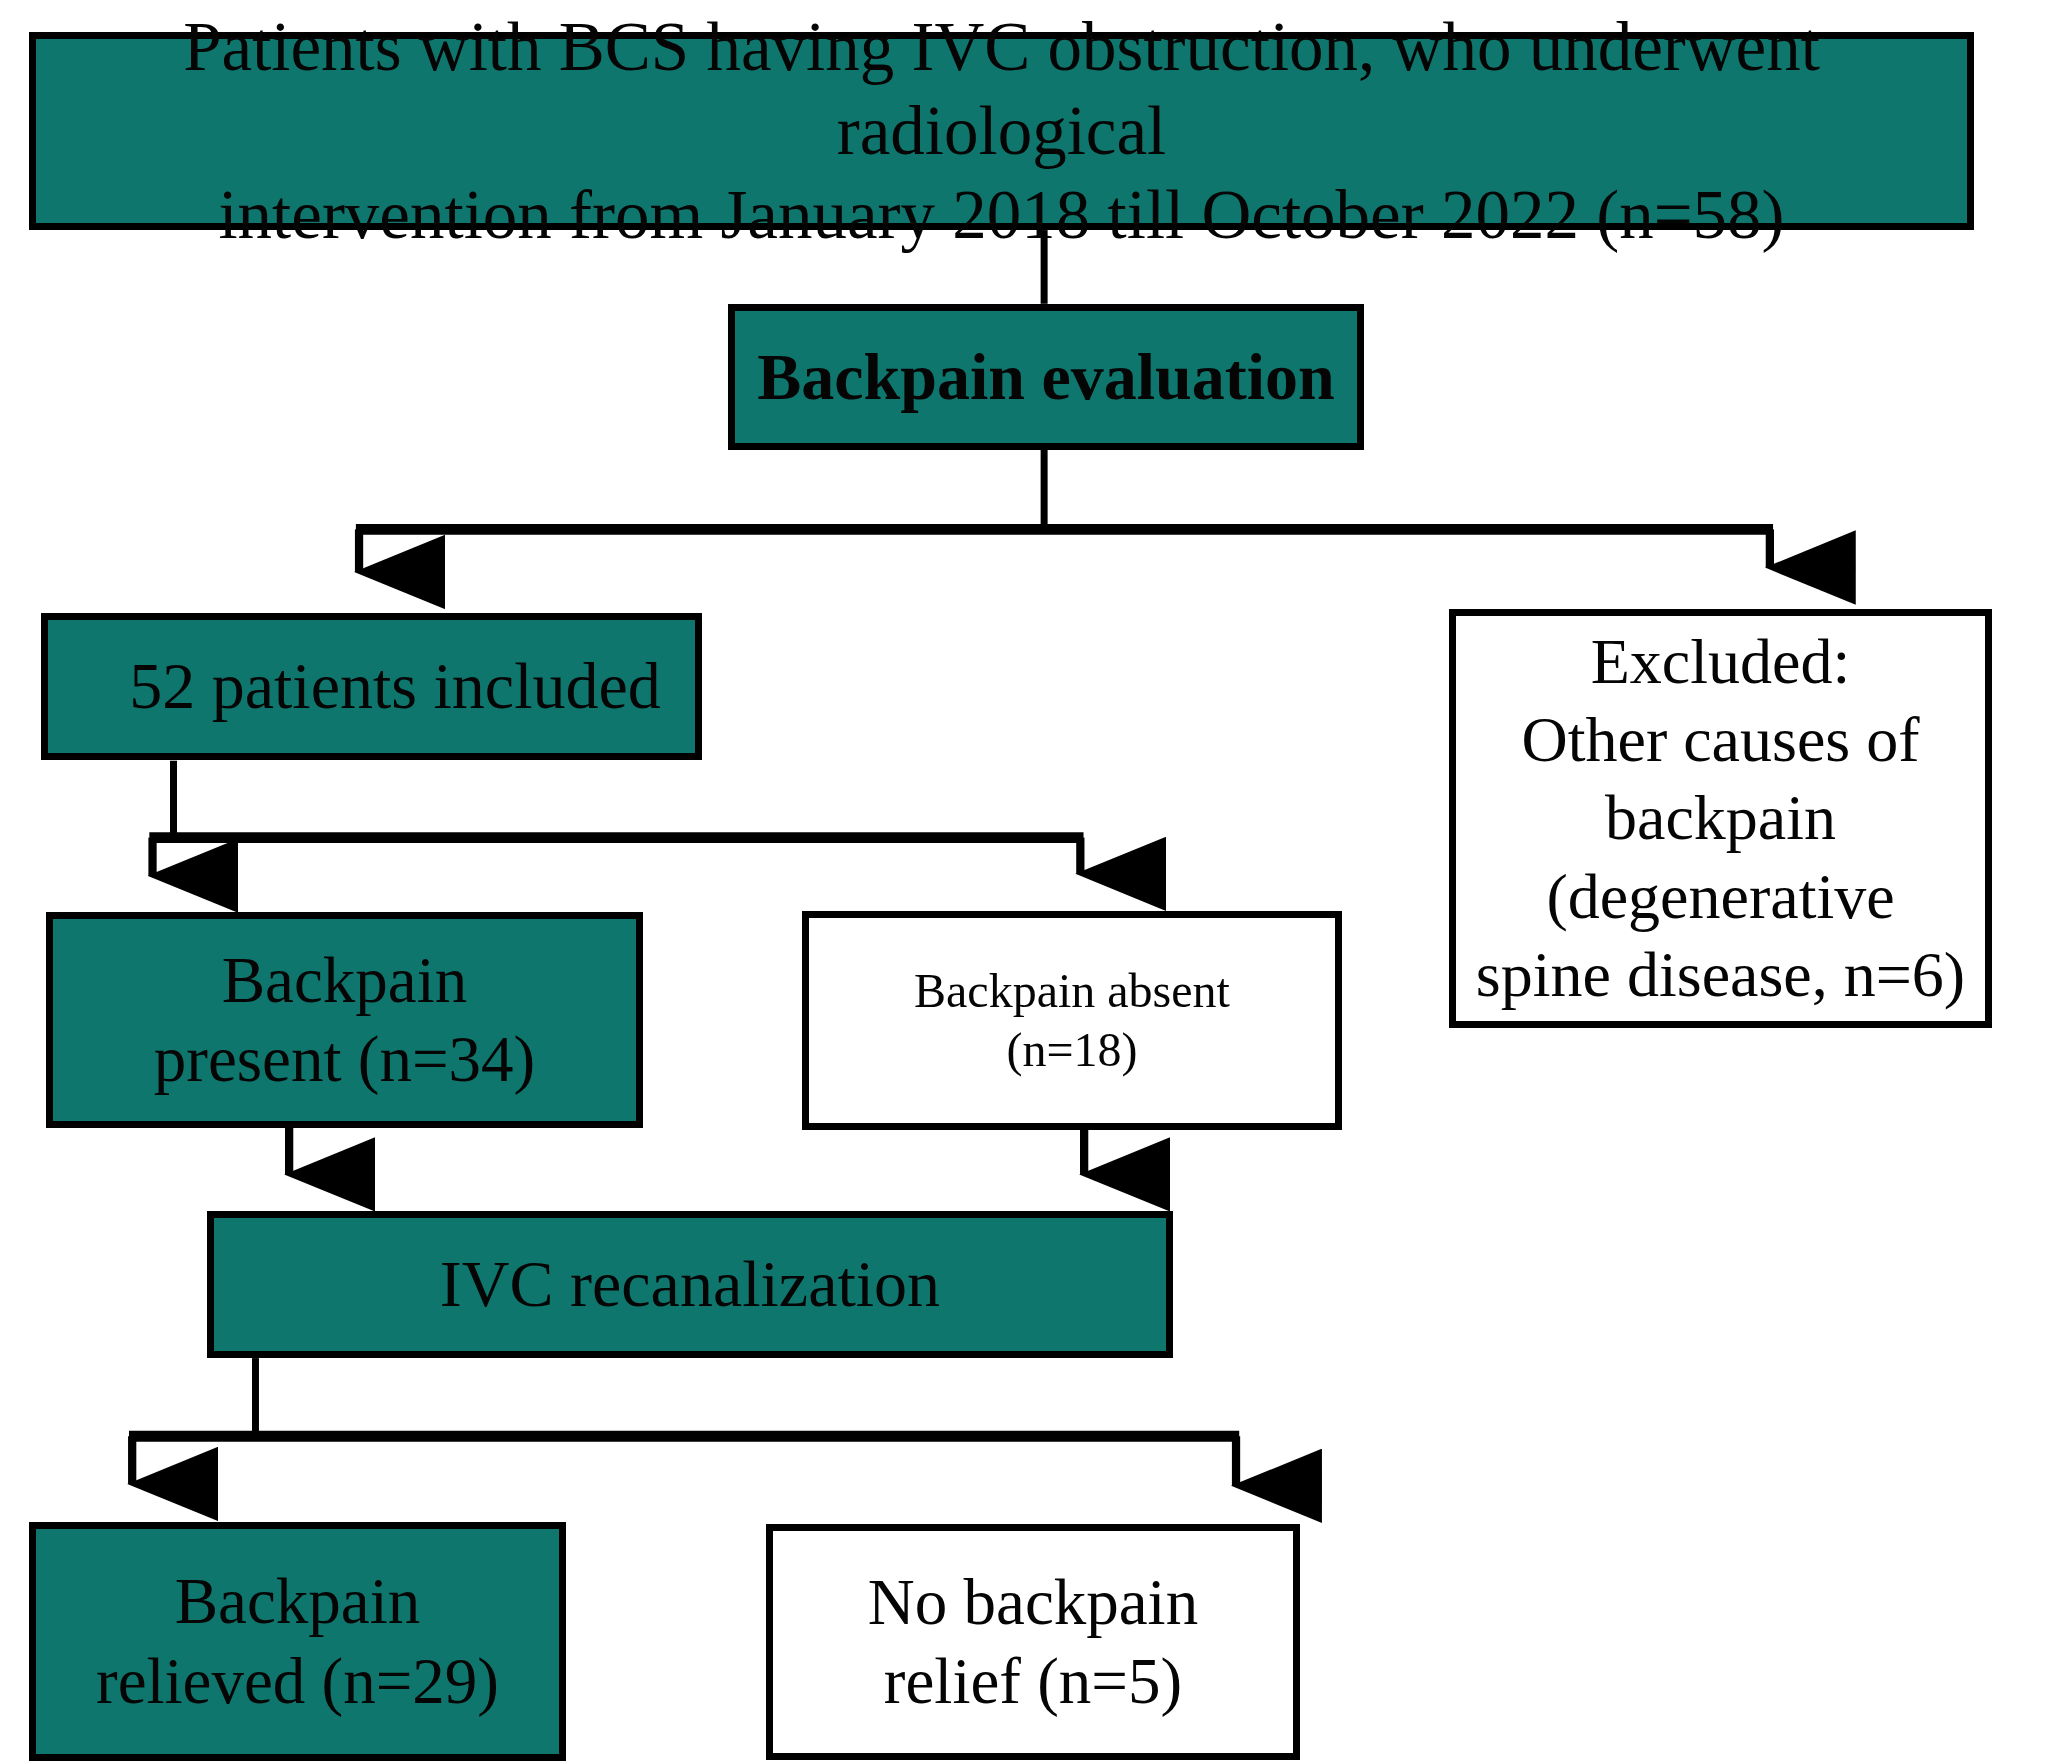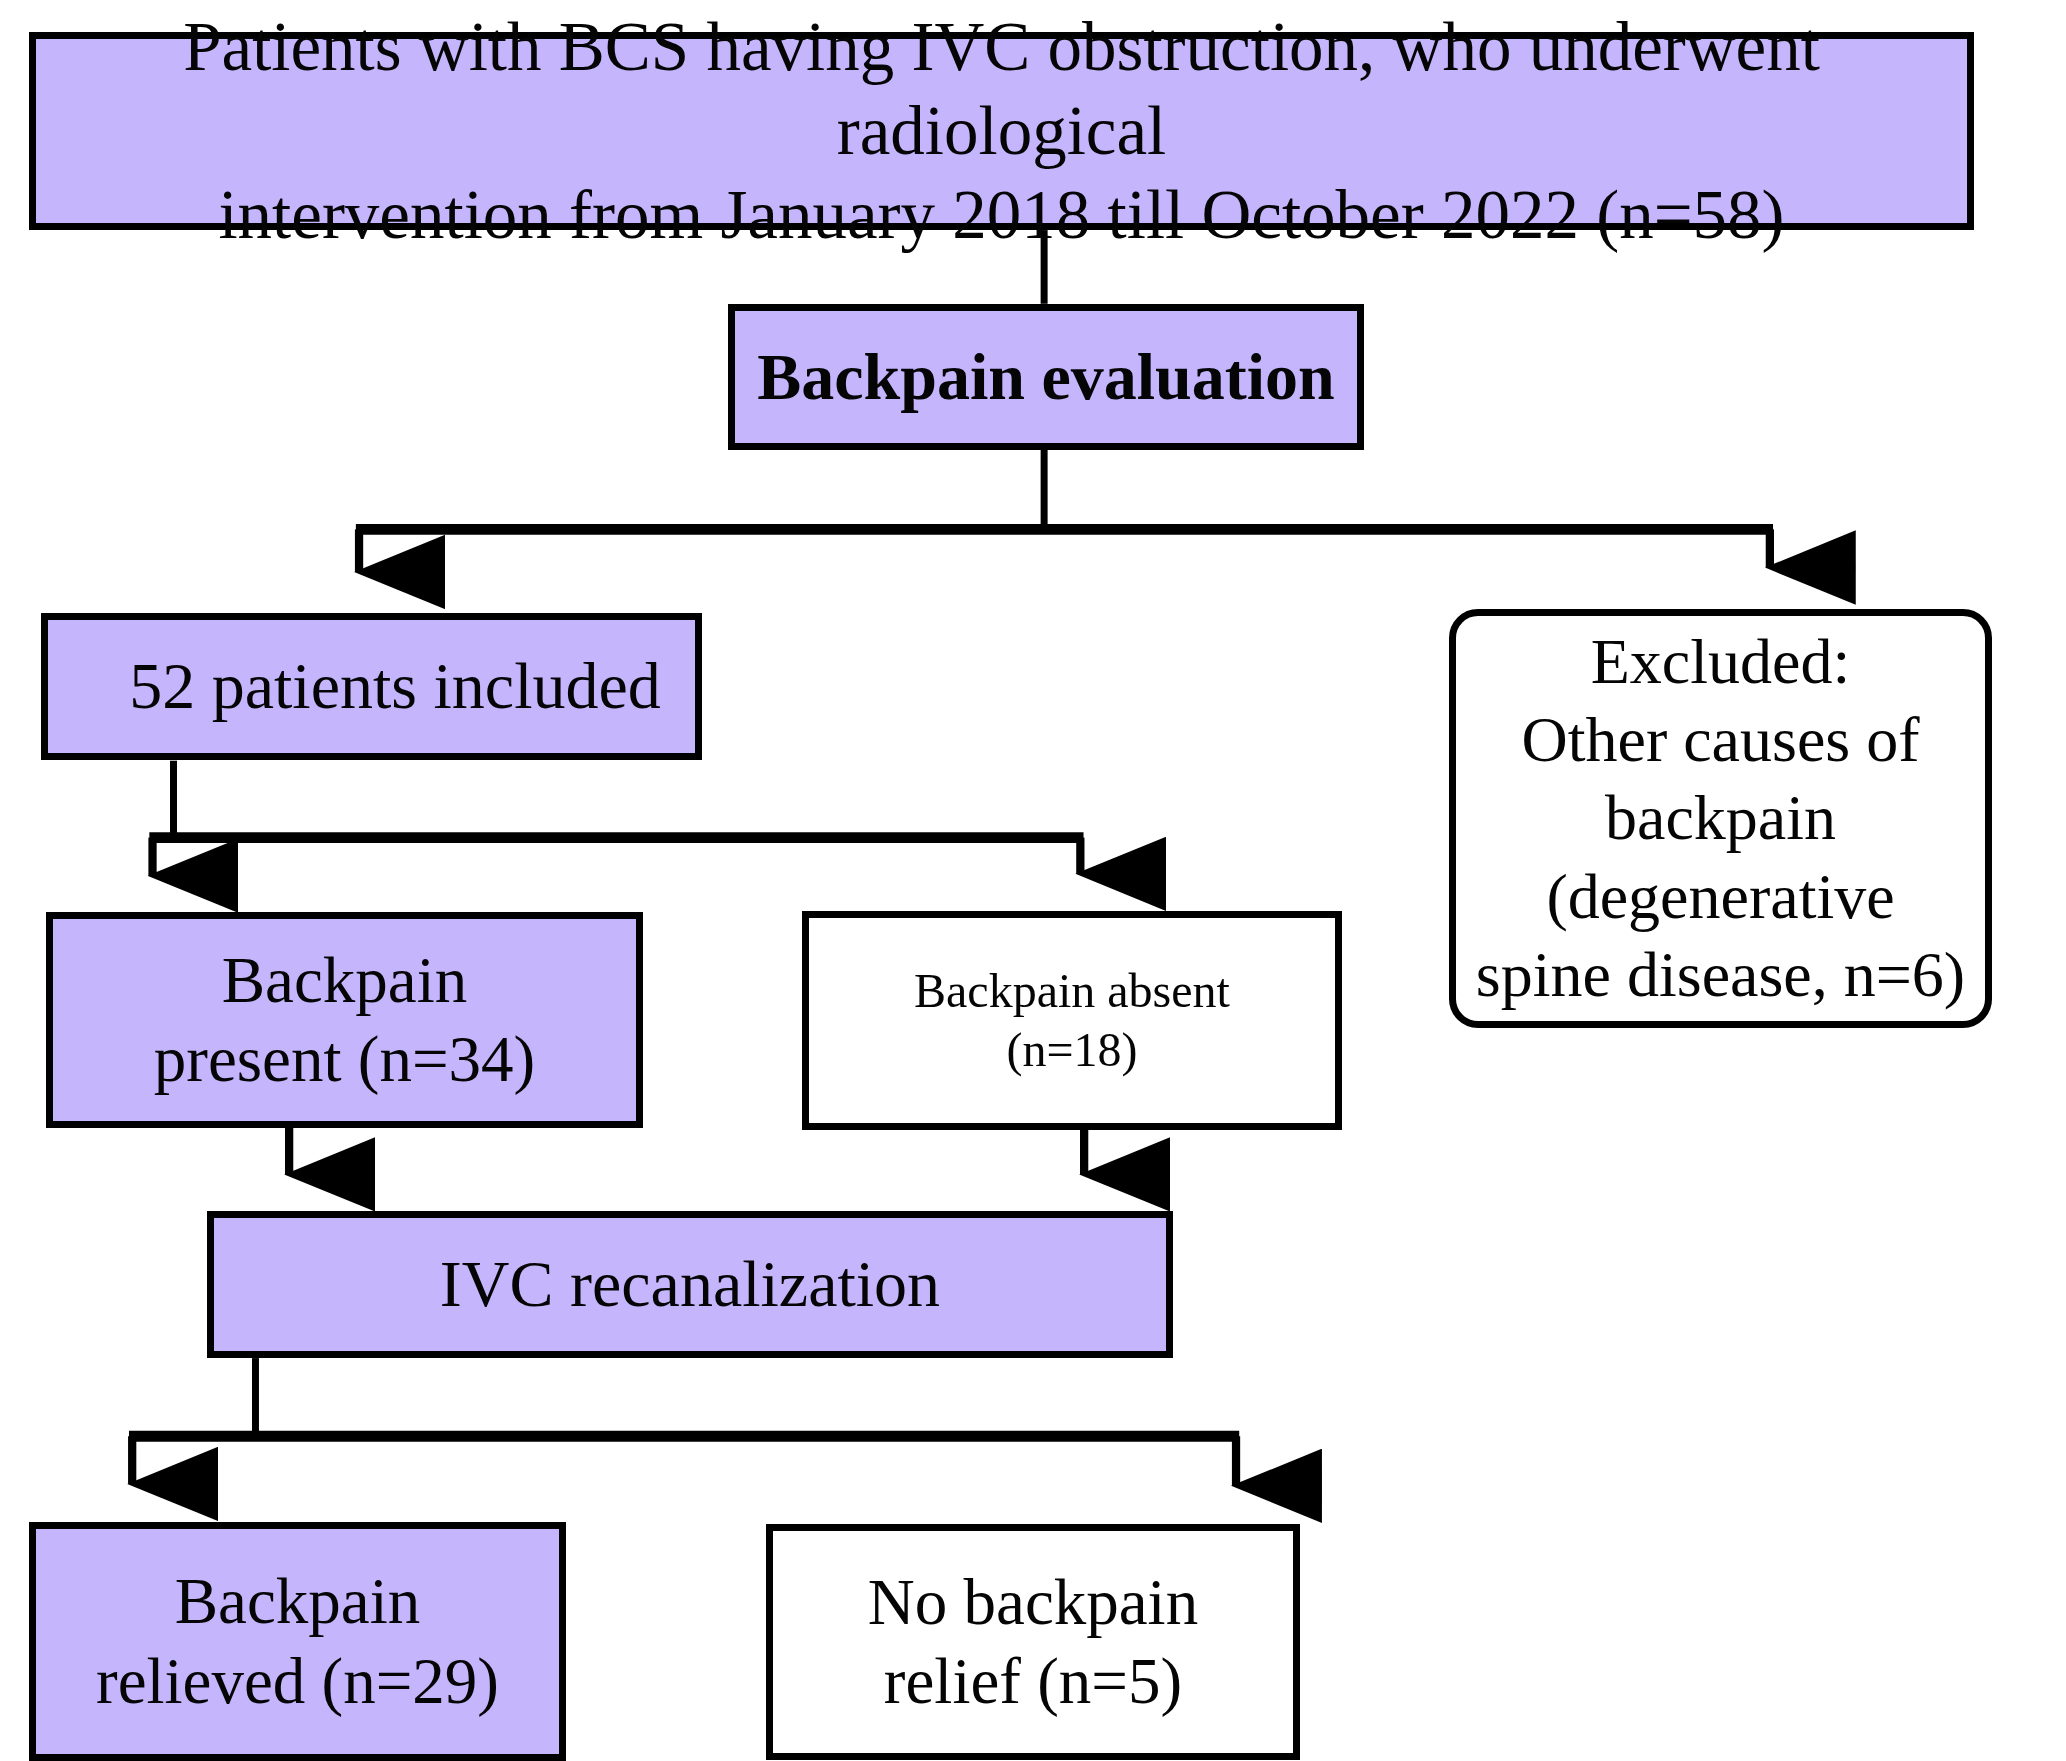--- a/index.html
+++ b/index.html
@@ -33,28 +33,28 @@
     color: #050505;
     line-height: 1.22;
     z-index: 3;
   }
   .node .txt {
     display: block;
     width: 100%;
     padding: 0 9px;
     white-space: pre-line;
   }
-  .fill-gray { background: #c4b5fd; }
+  .fill-gray { background: #0f766e; }
   .fill-white { background: #ffffff; }
 
   
   #node-cohort      { left: 29px;   top: 32px;   width: 1945px; height: 198px; font-size: 69px; }
   #node-evaluation  { left: 728px; top: 304px;  width: 636px; height: 146px; font-size: 66px; font-weight: bold; }
   #node-included    { left: 41px;   top: 613px;  width: 661px; height: 147px; font-size: 66px; padding-left: 47px; }
-  #node-excluded    { left: 1449px; top: 609px;  width: 543px;  height: 419px; font-size: 64px; border-radius: 29px; }
+  #node-excluded    { left: 1449px; top: 609px;  width: 543px;  height: 419px; font-size: 64px; }
   #node-present     { left: 46px;   top: 912px; width: 597px;  height: 216px; font-size: 65px; }
   #node-absent      { left: 794px; top: 911px; width: 540px;  height: 219px; font-size: 48px; margin-left: 8px; }
   #node-recanal     { left: 207px;  top: 1211px; width: 966px; height: 147px; font-size: 66px; }
   #node-relieved    { left: 29px;   top: 1522px; width: 537px;  height: 239px; font-size: 65px; }
   #node-norelief    { left: 766px; top: 1524px; width: 534px;  height: 236px; font-size: 65px; }
 </style>
 </head>
 <body>
 
 <div id="page">

